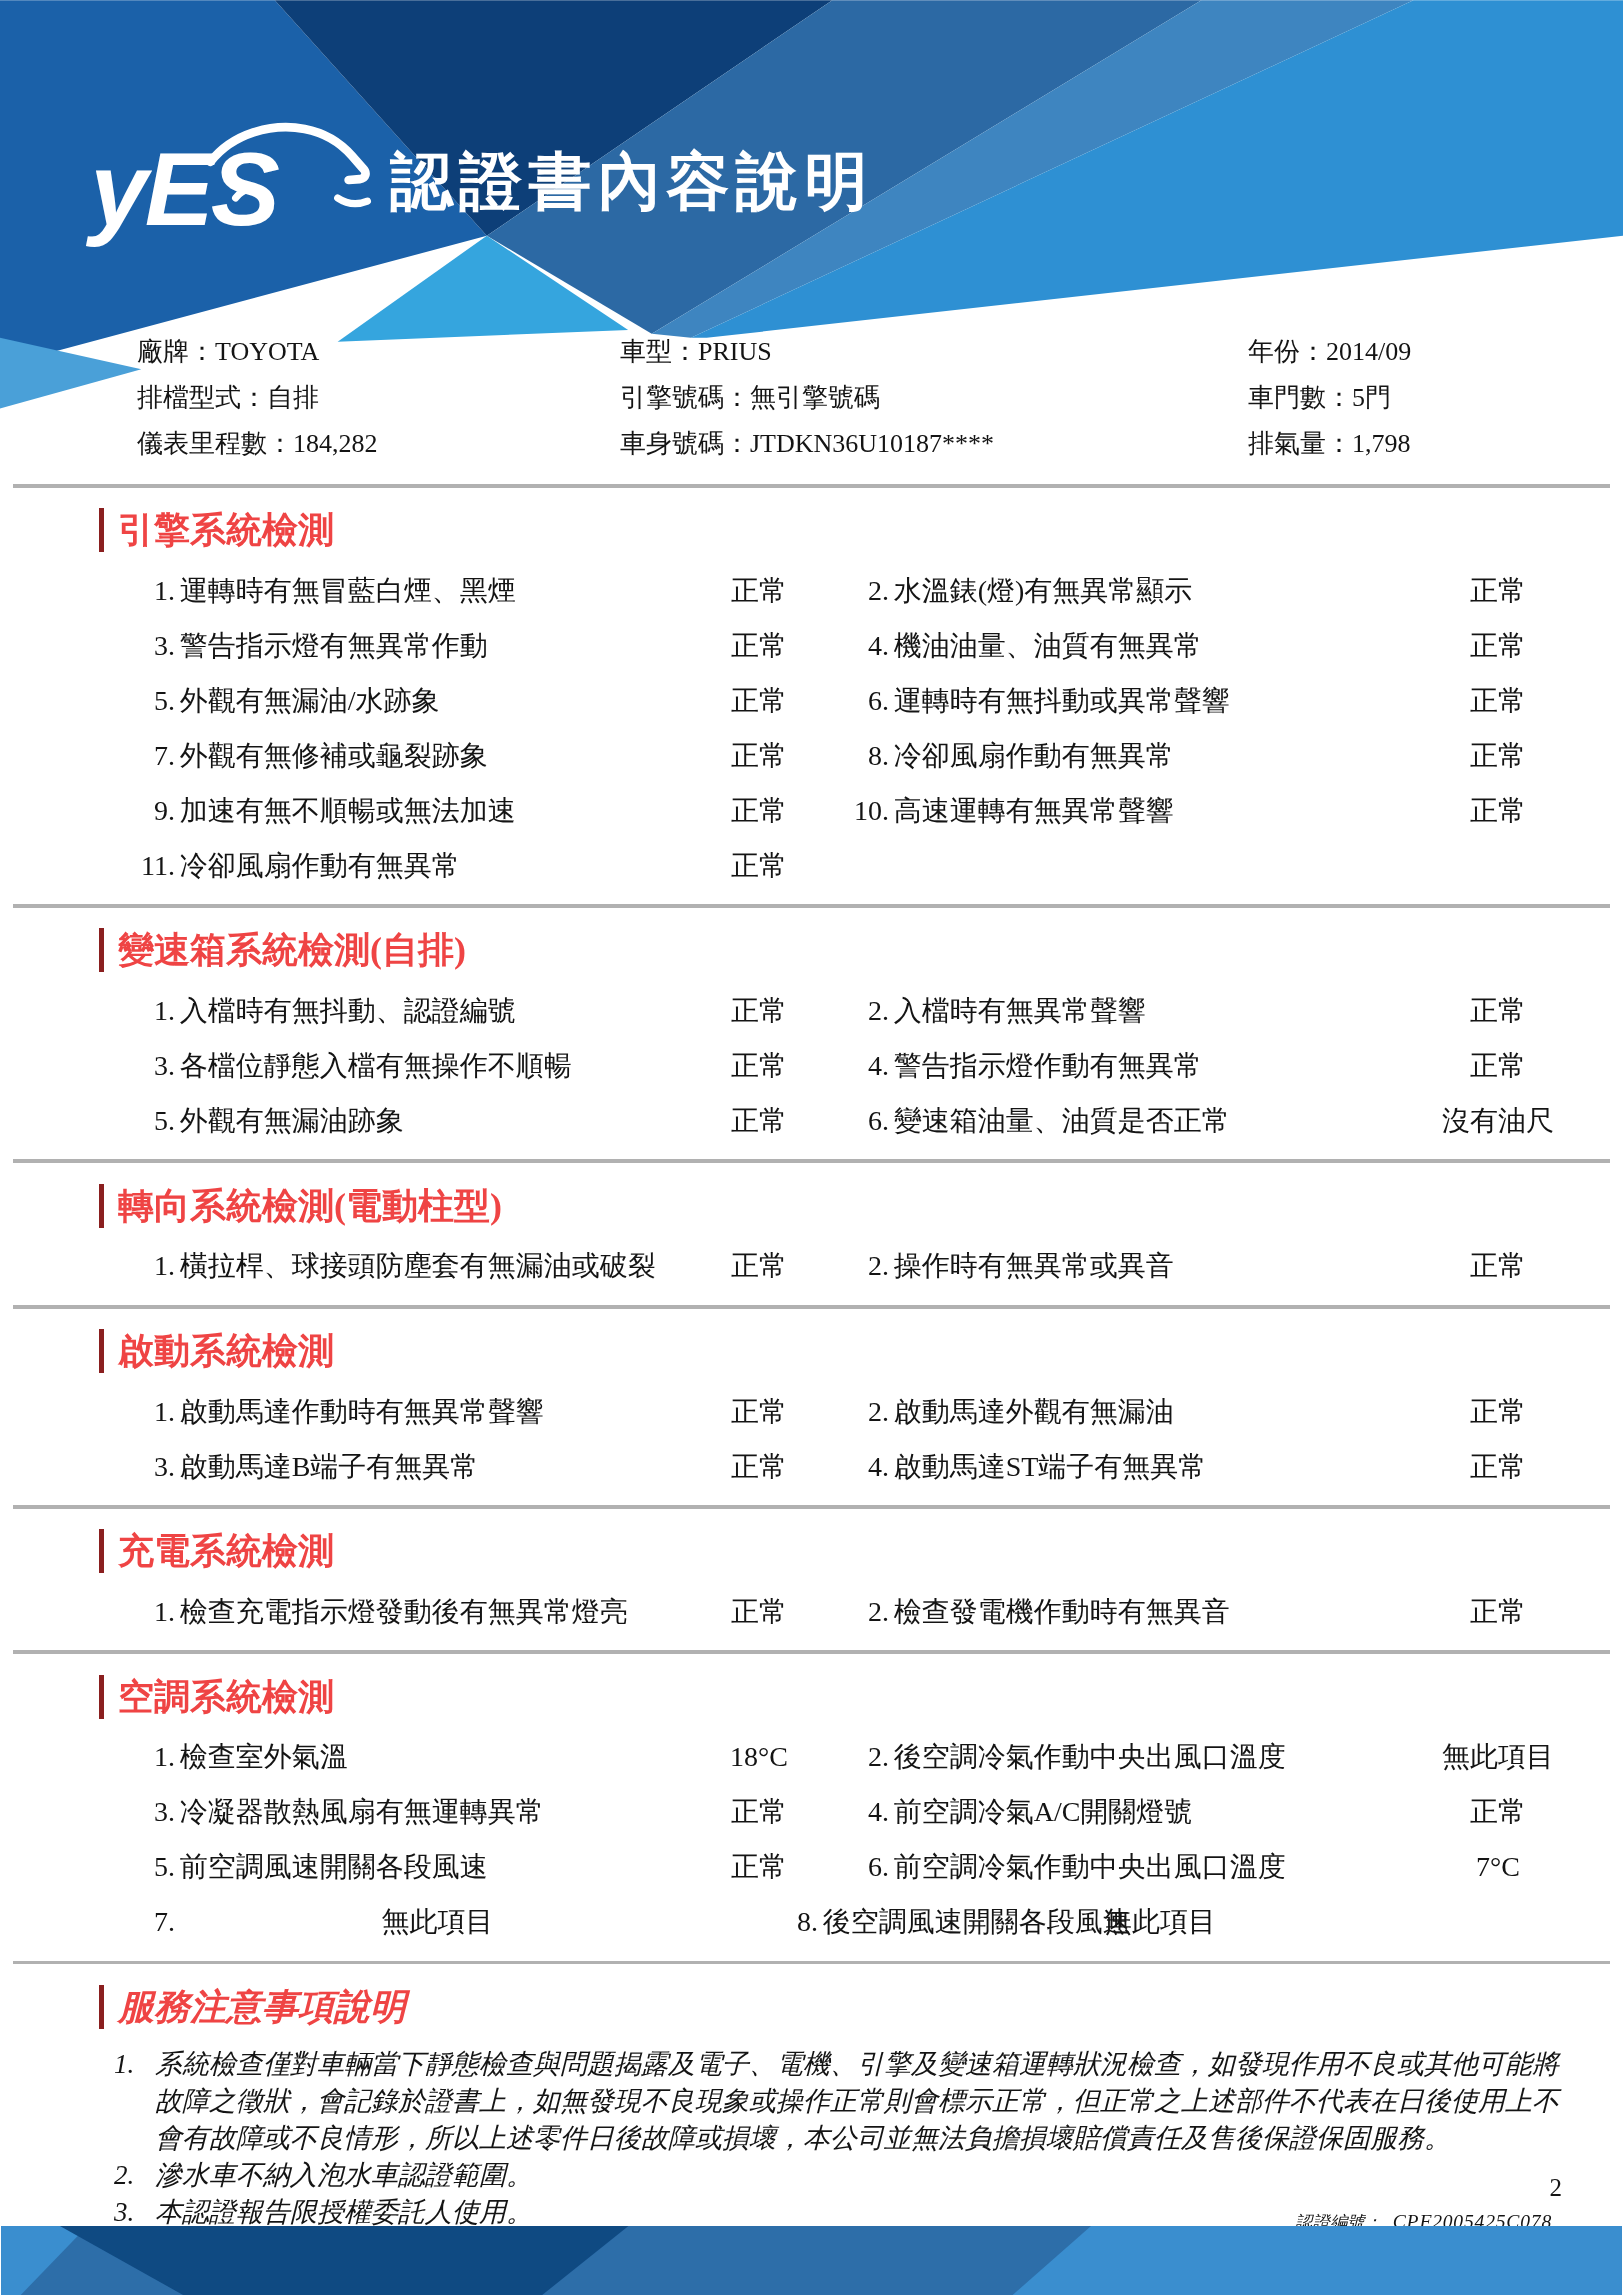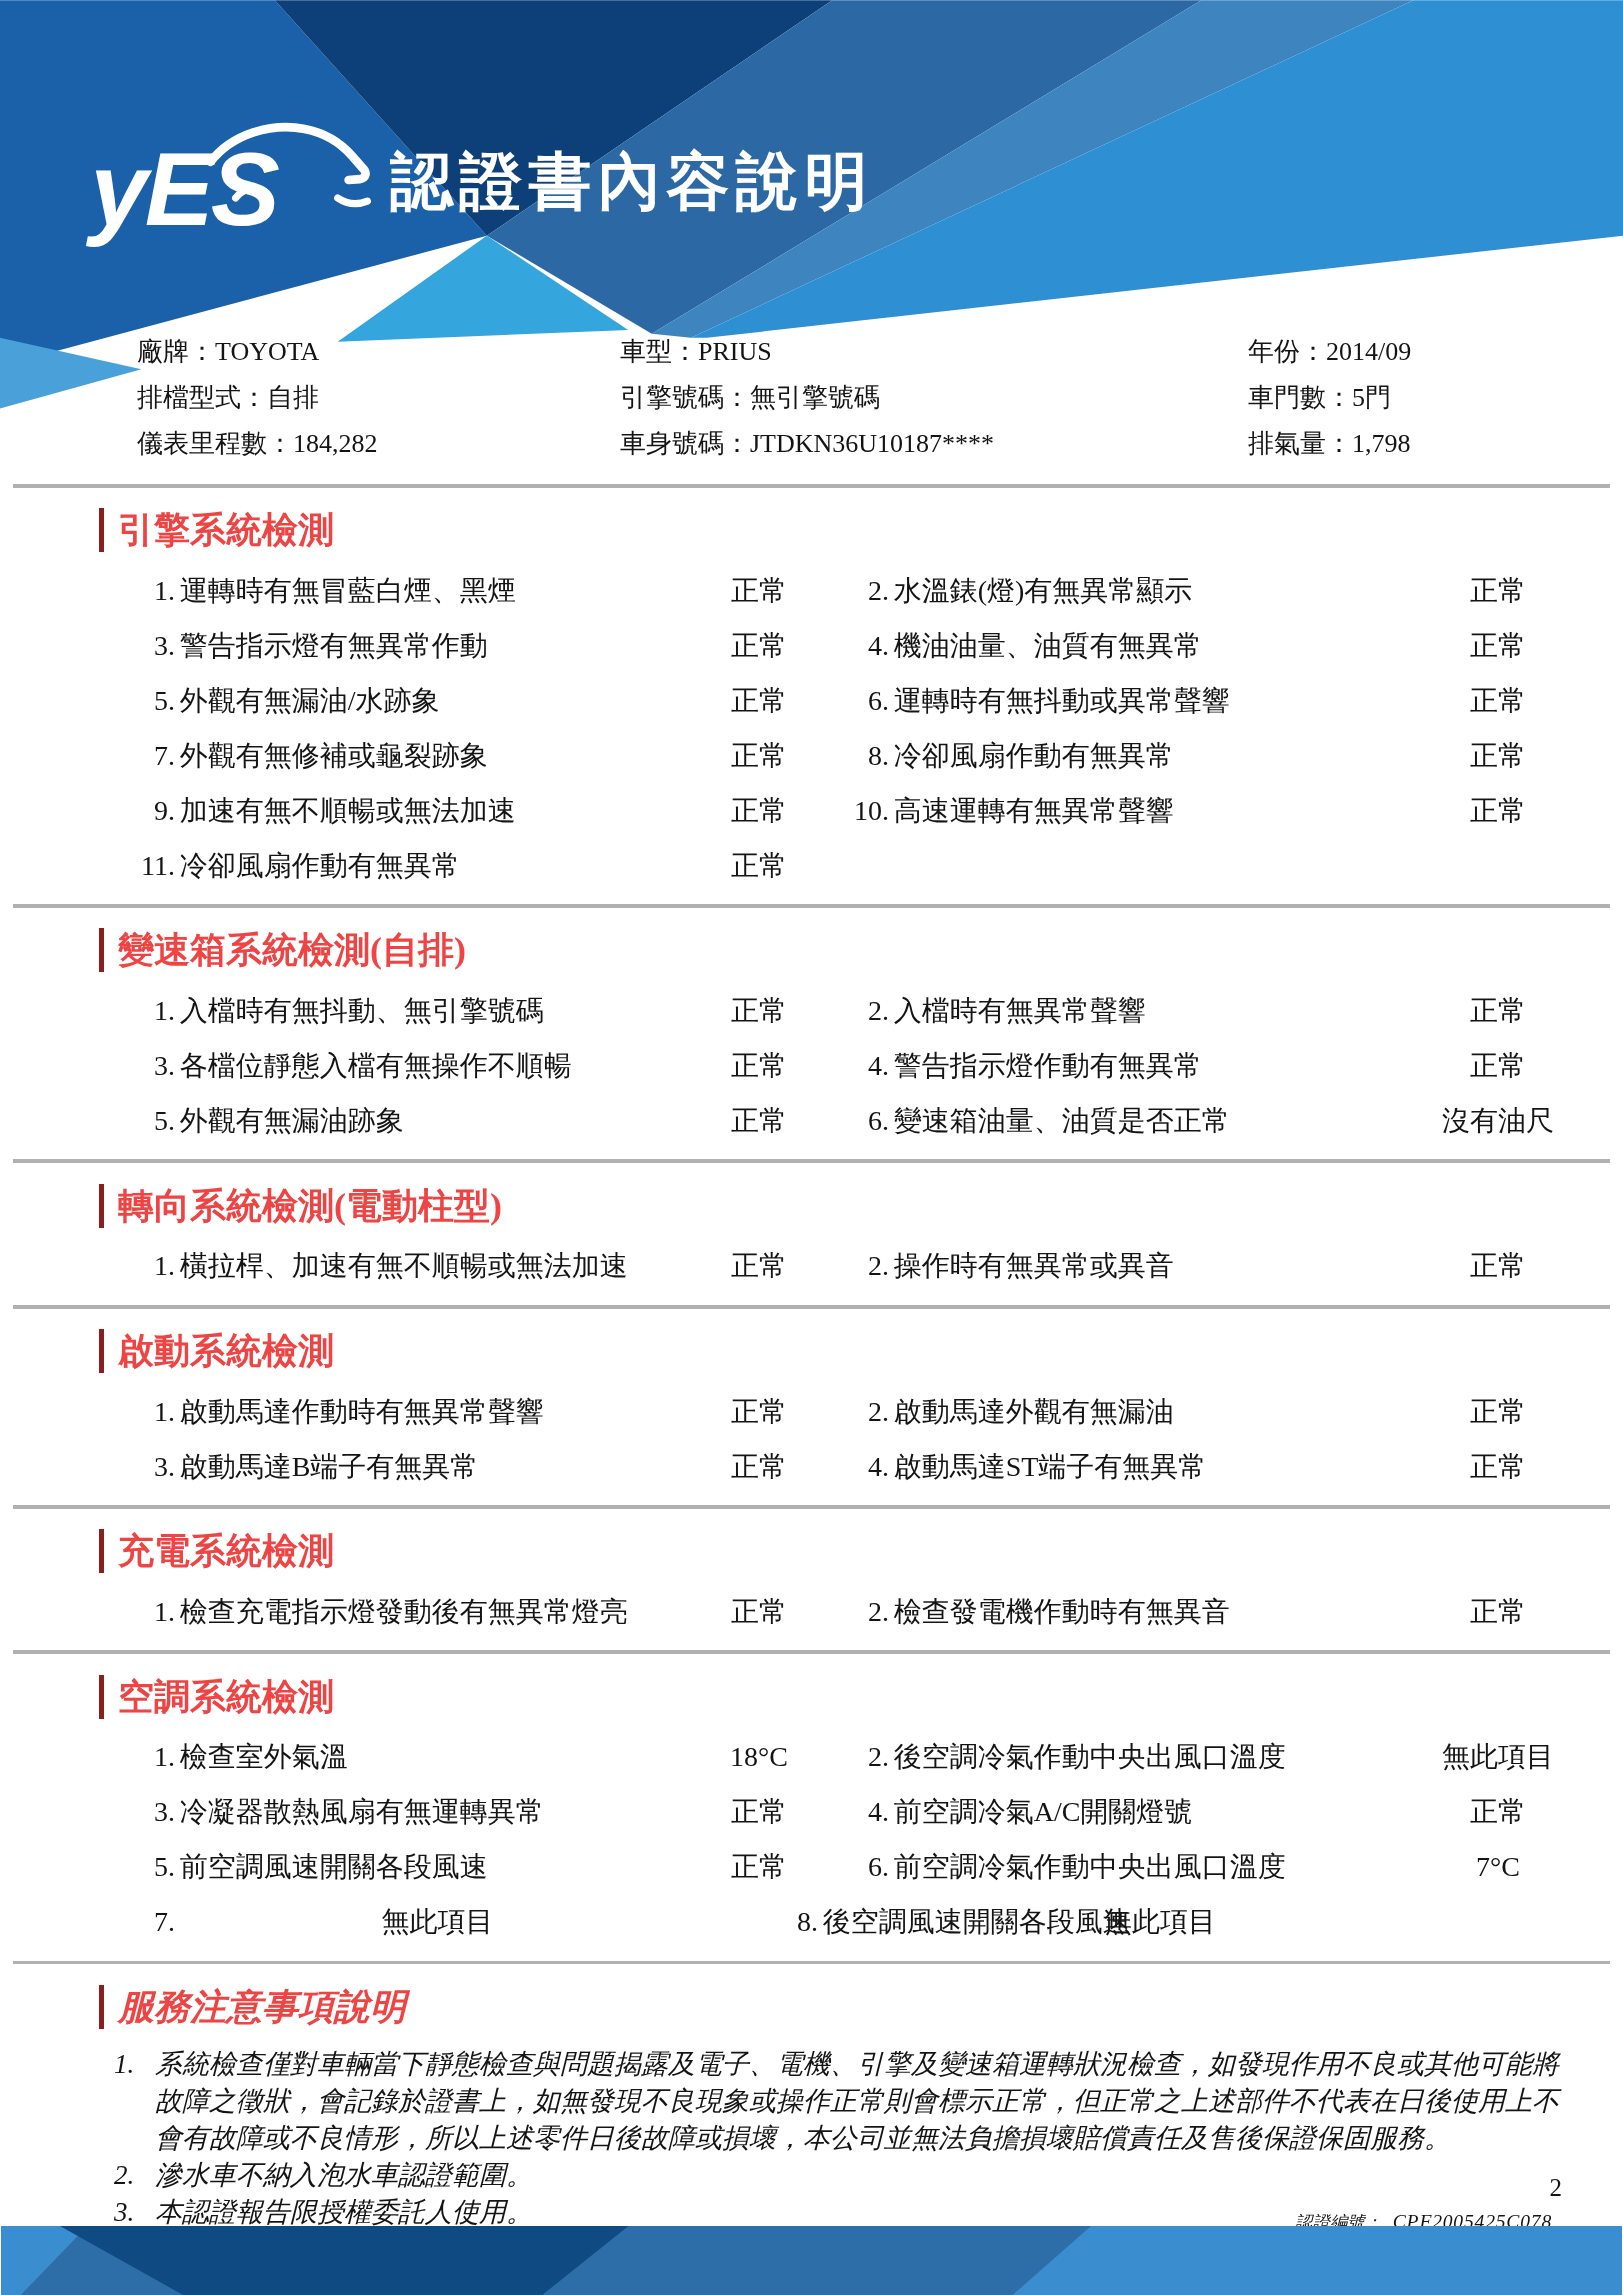--- a/index.html
+++ b/index.html
@@ -118,21 +118,21 @@
             <div class="cell num"></div>
             <div class="cell label"></div>
             <div class="cell result"></div>
           </div>
         </section>
         <div class="hr"></div>
         <section class="sec">
           <h2 class="sec-title">變速箱系統檢測(自排)</h2>
           <div class="grid">
             <div class="cell num">1.</div>
-            <div class="cell label">入檔時有無抖動、無引擎號碼</div>
+            <div class="cell label">入檔時有無抖動、認證編號</div>
             <div class="cell result">正常</div>
             <div class="cell num">2.</div>
             <div class="cell label">入檔時有無異常聲響</div>
             <div class="cell result">正常</div>
             <div class="cell num">3.</div>
             <div class="cell label">各檔位靜態入檔有無操作不順暢</div>
             <div class="cell result">正常</div>
             <div class="cell num">4.</div>
             <div class="cell label">警告指示燈作動有無異常</div>
             <div class="cell result">正常</div>
@@ -142,21 +142,21 @@
             <div class="cell num">6.</div>
             <div class="cell label">變速箱油量、油質是否正常</div>
             <div class="cell result">沒有油尺</div>
           </div>
         </section>
         <div class="hr"></div>
         <section class="sec">
           <h2 class="sec-title">轉向系統檢測(電動柱型)</h2>
           <div class="grid">
             <div class="cell num">1.</div>
-            <div class="cell label">橫拉桿、加速有無不順暢或無法加速</div>
+            <div class="cell label">橫拉桿、球接頭防塵套有無漏油或破裂</div>
             <div class="cell result">正常</div>
             <div class="cell num">2.</div>
             <div class="cell label">操作時有無異常或異音</div>
             <div class="cell result">正常</div>
           </div>
         </section>
         <div class="hr"></div>
         <section class="sec">
           <h2 class="sec-title">啟動系統檢測</h2>
           <div class="grid">

